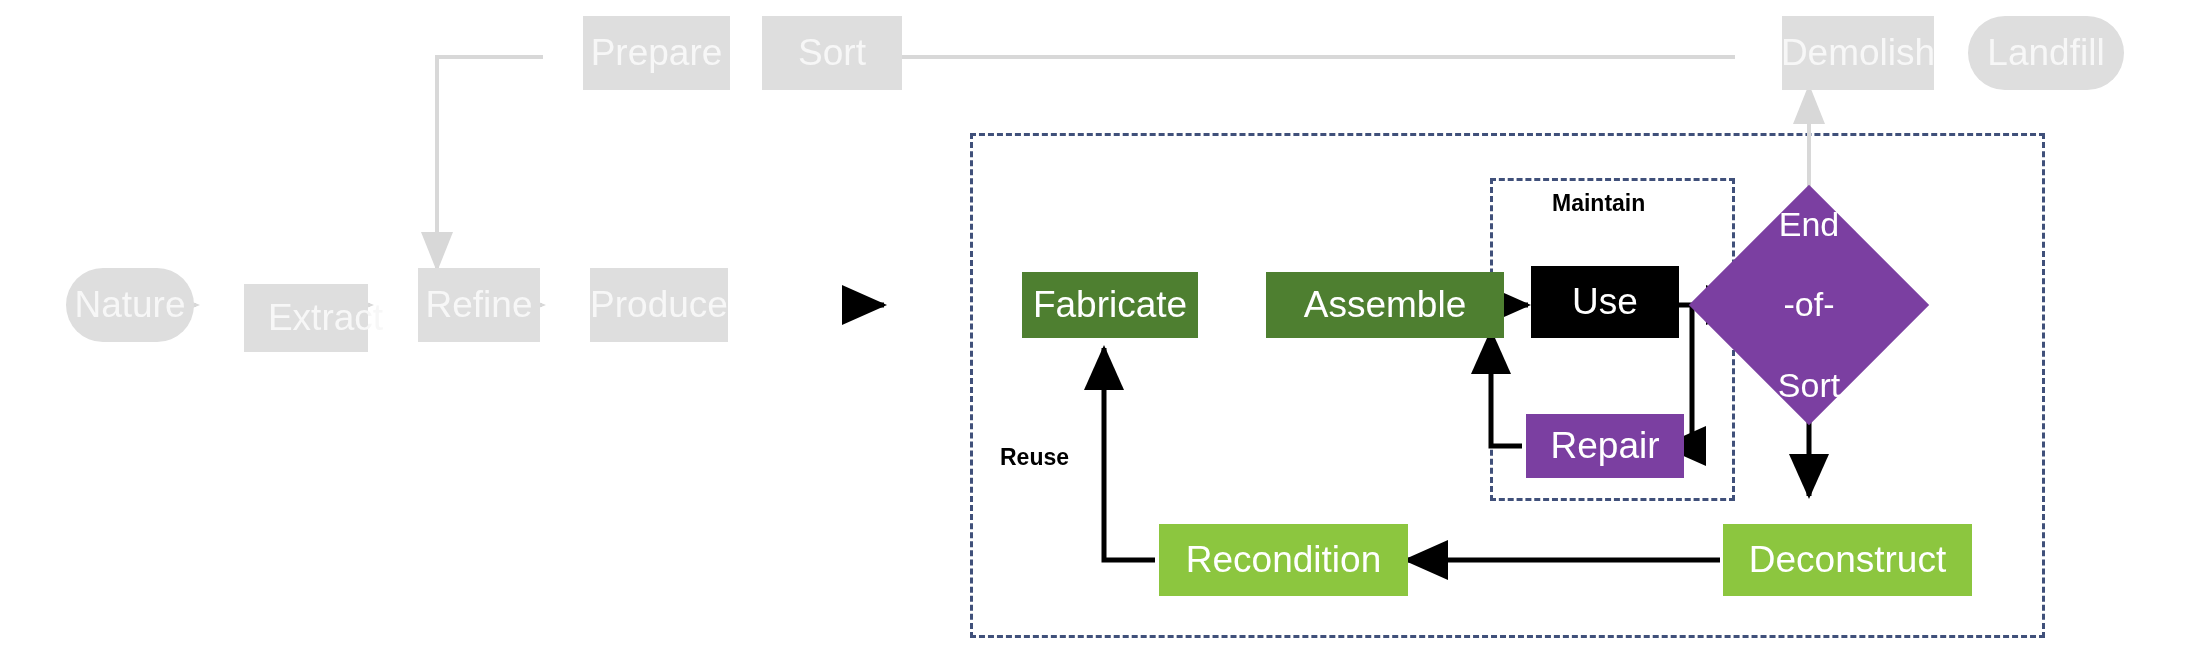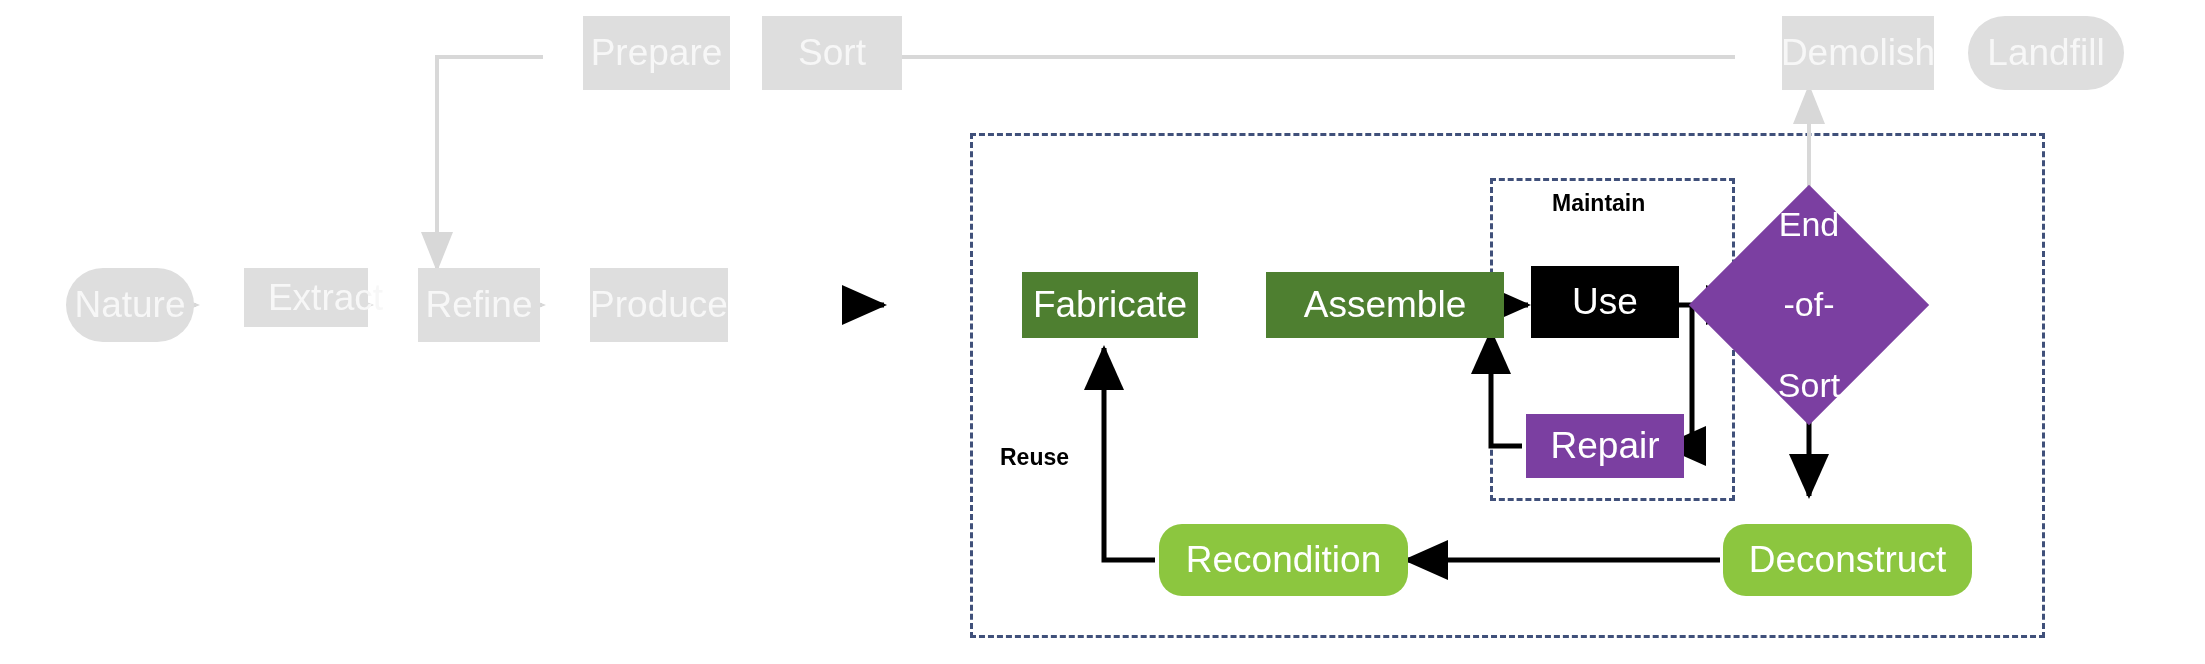--- a/index.html
+++ b/index.html
@@ -4,21 +4,21 @@
 <style>
   html,body{margin:0;padding:0;background:#ffffff;}
   body{font-family:"Liberation Sans","DejaVu Sans",sans-serif;}
   #stage{position:relative;width:2205px;height:664px;background:#ffffff;overflow:hidden;}
   svg.edges{position:absolute;left:0;top:0;width:2205px;height:664px;pointer-events:none;}
   .node{position:absolute;display:flex;align-items:center;justify-content:center;
         box-sizing:border-box;text-align:center;color:#ffffff;line-height:1.12;}
   .faded{background:#dedede;color:#f7f7f7;font-size:37px;margin-left:44px;}
   .faded.pill{border-radius:60px;}
   .green-dark{background:#4e7f30;font-size:37px;color:#ffffff;}
-  .green-light{background:#8cc63f;font-size:37px;color:#ffffff;border-radius:23px;}
+  .green-light{background:#8cc63f;font-size:37px;color:#ffffff;}
   .black{background:#000000;font-size:37px;color:#ffffff;}
   .purple{background:#7b3fa1;font-size:37px;color:#ffffff;}
   .diamond{position:absolute;}
   .diamond .shape{position:absolute;left:0;top:0;width:100%;height:100%;
       background:#7b3fa1;transform:rotate(45deg);}
   .diamond .dlabel{position:absolute;left:0;top:0;width:100%;height:100%;
       display:flex;flex-direction:column;align-items:center;justify-content:center;
       color:#ffffff;font-size:34px;line-height:1.22;z-index:2;gap:39px;}
   .dashbox{position:absolute;box-sizing:border-box;border:3px dashed #40507a;background:transparent;}
   .grouplabel{position:absolute;font-weight:bold;color:#000000;font-size:23px;
@@ -66,21 +66,21 @@
       <line x1="1679" y1="305" x2="1748" y2="305" marker-end="url(#ahA)"></line>
       <path d="M1692,305 L1692,446 L1664,446" marker-end="url(#ahA)"></path>
       <path d="M1522,446 L1491,446 L1491,332" marker-end="url(#ahA)"></path>
       <path d="M1809,365 L1809,496" marker-end="url(#ahA)"></path>
       <line x1="1720" y1="560" x2="1406" y2="560" marker-end="url(#ahA)"></line>
       <path d="M1155,560 L1104,560 L1104,348" marker-end="url(#ahA)"></path>
     </g>
   </svg>
 
   <div class="node faded pill" style="left:22px;top:268px;width:128px;height:74px;">Nature</div>
-  <div class="node faded" style="left:200px;top:268px;width:124px;height:59px;padding-left:39px;">Extract</div>
+  <div class="node faded" style="left:200px;top:284px;width:124px;height:68px;padding-left:39px;">Extract</div>
   <div class="node faded" style="left:374px;top:268px;width:122px;height:74px;">Refine</div>
   <div class="node faded" style="left:546px;top:268px;width:138px;height:74px;">Produce</div>
 
   <div class="node faded" style="left:539px;top:16px;width:147px;height:74px;">Prepare</div>
   <div class="node faded" style="left:718px;top:16px;width:140px;height:74px;">Sort</div>
   <div class="node faded" style="left:1738px;top:16px;width:152px;height:74px;">Demolish</div>
   <div class="node faded pill" style="left:1924px;top:16px;width:156px;height:74px;">Landfill</div>
 
   <div class="node green-dark" style="left:1022px;top:272px;width:176px;height:66px;">Fabricate</div>
   <div class="node green-dark" style="left:1266px;top:272px;width:238px;height:66px;">Assemble</div>

